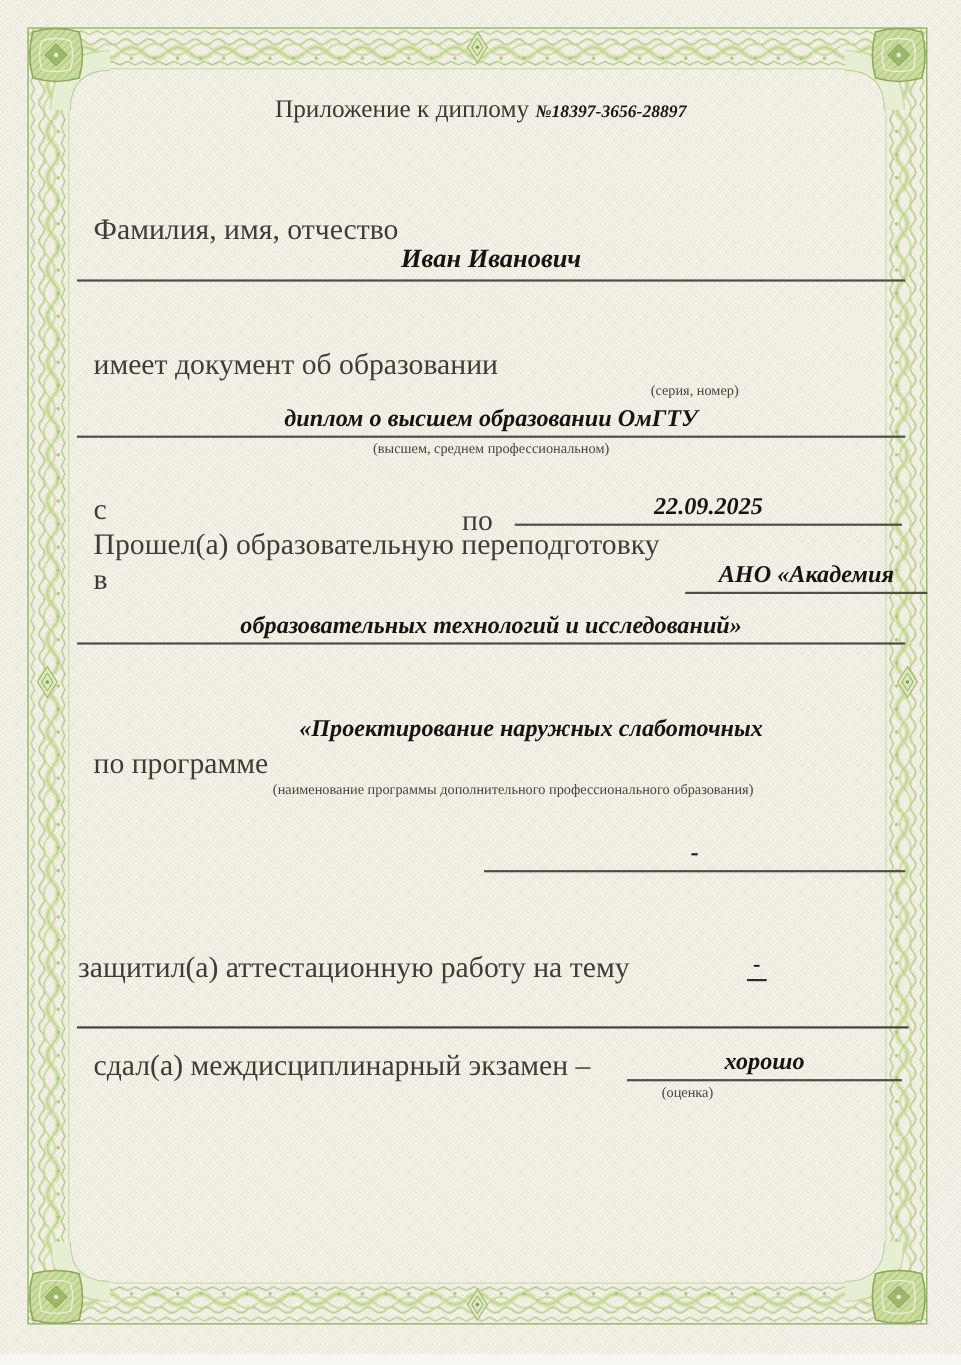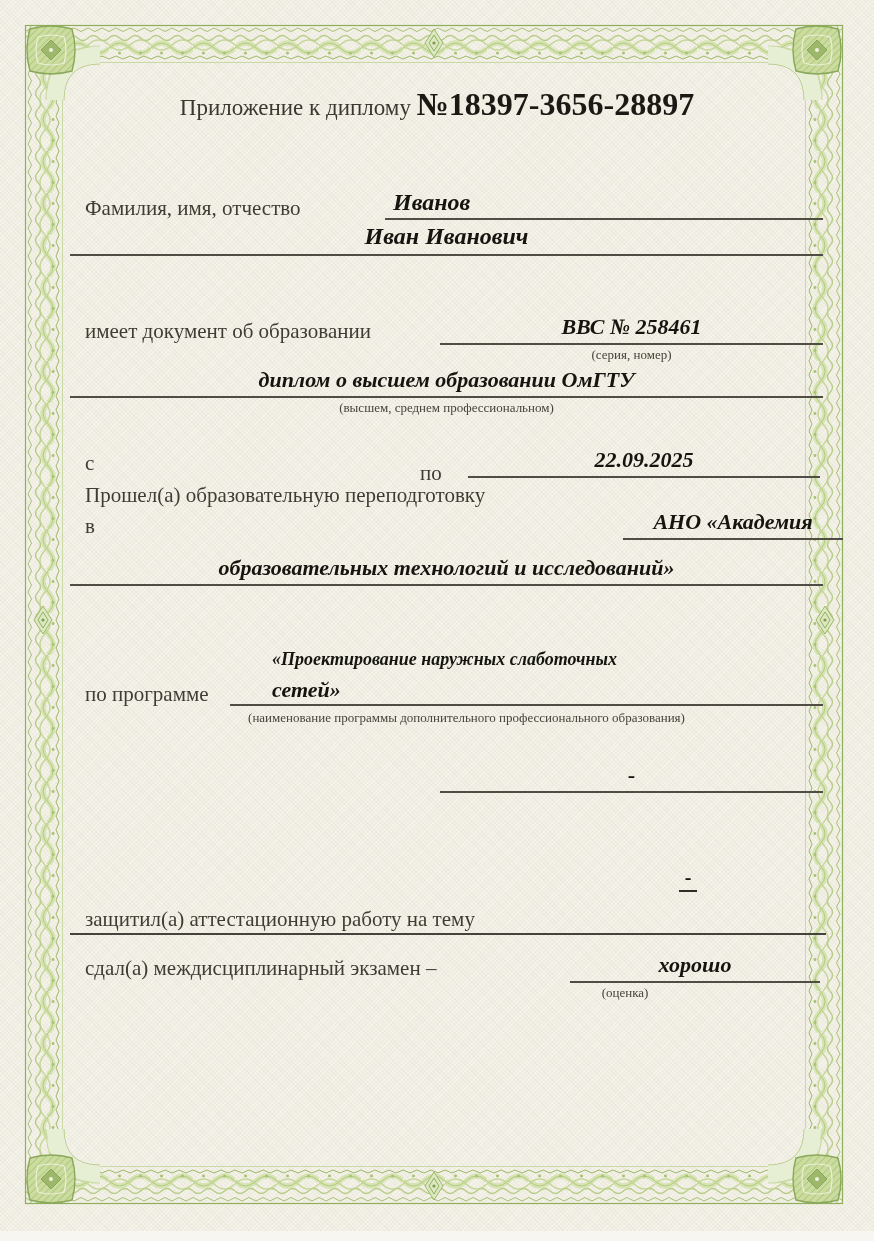--- a/index.html
+++ b/index.html
@@ -10,35 +10,35 @@
     color:#3e3d33;
     background-color:#f1efe3;
     background-image:
       repeating-linear-gradient(45deg, rgba(185,180,155,0.10) 0px, rgba(185,180,155,0.10) 1px, transparent 1px, transparent 3px),
       repeating-linear-gradient(135deg, rgba(255,255,255,0.35) 0px, rgba(255,255,255,0.35) 1px, transparent 1px, transparent 3px);
     overflow:hidden;
   }
   .frame{position:absolute;left:0;top:0;}
   .scan-edge{position:absolute;left:0;bottom:0;width:100%;height:10px;background:#f7f6f0;}
 
-  .label{position:absolute;font-size:21px;line-height:26px;color:#3e3d33;white-space:nowrap;}
+  .label{position:absolute;font-size:27px;line-height:26px;color:#3e3d33;white-space:nowrap;}
   .caption{position:absolute;font-size:13px;line-height:15px;color:#45443b;text-align:center;white-space:nowrap;}
   .field{
     position:absolute;
     border-bottom:2px solid #4f4d44;
     font-size:22px;line-height:1.2;
     font-style:italic;font-weight:bold;color:#15140f;
     text-align:center;white-space:nowrap;
   }
   .field.left{text-align:left;}
   .name-size{font-size:24px;}
-  .freevalue{position:absolute;font-size:18px;font-style:italic;font-weight:bold;color:#15140f;white-space:nowrap;}
+  .freevalue{position:absolute;font-size:22px;font-style:italic;font-weight:bold;color:#15140f;white-space:nowrap;}
   .rule{position:absolute;border-top:2px solid #45433b;}
   .title{position:absolute;left:0;top:86px;width:100%;text-align:center;font-size:23px;color:#3a392f;}
-  .title .num{font-weight:bold;color:#1a1913;font-size:32px;}
+  .title .num{font-style:italic;font-weight:bold;color:#1a1913;font-size:16px;}
   .dash-field{
     position:absolute;border-bottom:2px solid #2e2d26;
     font-size:20px;font-weight:bold;color:#15140f;text-align:center;line-height:22px;
   }
 </style>
 </head>
 <body>
 
 <div class="page">
 
@@ -106,31 +106,25 @@
     <use href="#medallion" transform="translate(434,1186)"></use>
     <use href="#medallion" transform="translate(43,620)"></use>
     <use href="#medallion" transform="translate(825,620)"></use>
   </svg>
 
   <div class="title">
     <span>Приложение к диплому </span><span class="num">№18397-3656-28897</span>
   </div>
 
   <div class="label" style="left:85px;top:195px;">Фамилия, имя, отчество</div>
-  <div class="field left name-size" style="left:385px;top:188px;width:438px;height:32px;padding-left:8px;box-sizing:border-box;">
-    <span>Иванов</span>
-  </div>
   <div class="field name-size" style="left:70px;top:222px;width:753px;height:32px;">
     <span>Иван Иванович</span>
   </div>
 
   <div class="label" style="left:85px;top:318px;">имеет документ об образовании</div>
-  <div class="field" style="left:440px;top:314px;width:383px;height:29px;">
-    <span>ВВС № 258461</span>
-  </div>
   <div class="caption" style="left:440px;top:347px;width:383px;">(серия, номер)</div>
 
   <div class="field" style="left:70px;top:367px;width:753px;height:29px;">
     <span>диплом о высшем образовании ОмГТУ</span>
   </div>
   <div class="caption" style="left:70px;top:400px;width:753px;">(высшем, среднем профессиональном)</div>
 
   <div class="label" style="left:85px;top:450px;">с</div>
   <div class="label" style="left:420px;top:450px;margin-top:10px;">по</div>
   <div class="field" style="left:468px;top:447px;width:352px;height:29px;">
@@ -142,30 +136,27 @@
   <div class="label" style="left:85px;top:513px;">в</div>
   <div class="field" style="left:623px;top:509px;width:220px;height:29px;font-style:italic;">
     <span>АНО «Академия</span>
   </div>
   <div class="field" style="left:70px;top:555px;width:753px;height:29px;">
     <span>образовательных технологий и исследований»</span>
   </div>
 
   <div class="freevalue" style="left:272px;top:649px;">«Проектирование наружных слаботочных</div>
   <div class="label" style="left:85px;top:681px;">по программе</div>
-  <div class="field left" style="left:230px;top:677px;width:593px;height:29px;padding-left:42px;box-sizing:border-box;">
-    <span>сетей»</span>
-  </div>
   <div class="caption" style="left:230px;top:710px;width:473px;">(наименование программы дополнительного профессионального образования)</div>
 
   <div class="field" style="left:440px;top:762px;width:383px;height:29px;font-style:normal;">
     <span>-</span>
   </div>
 
-  <div class="label" style="left:85px;top:866px;margin-top:40px;">защитил(а) аттестационную работу на тему</div>
+  <div class="label" style="left:71px;top:866px;">защитил(а) аттестационную работу на тему</div>
   <div class="dash-field" style="left:679px;top:866px;width:18px;height:24px;">
     <span>-</span>
   </div>
   <div class="rule" style="left:70px;top:933px;width:756px;"></div>
 
   <div class="label" style="left:85px;top:955px;">сдал(а) междисциплинарный экзамен –</div>
   <div class="field" style="left:570px;top:952px;width:250px;height:29px;">
     <span>хорошо</span>
   </div>
   <div class="caption" style="left:570px;top:985px;width:110px;">(оценка)</div>

